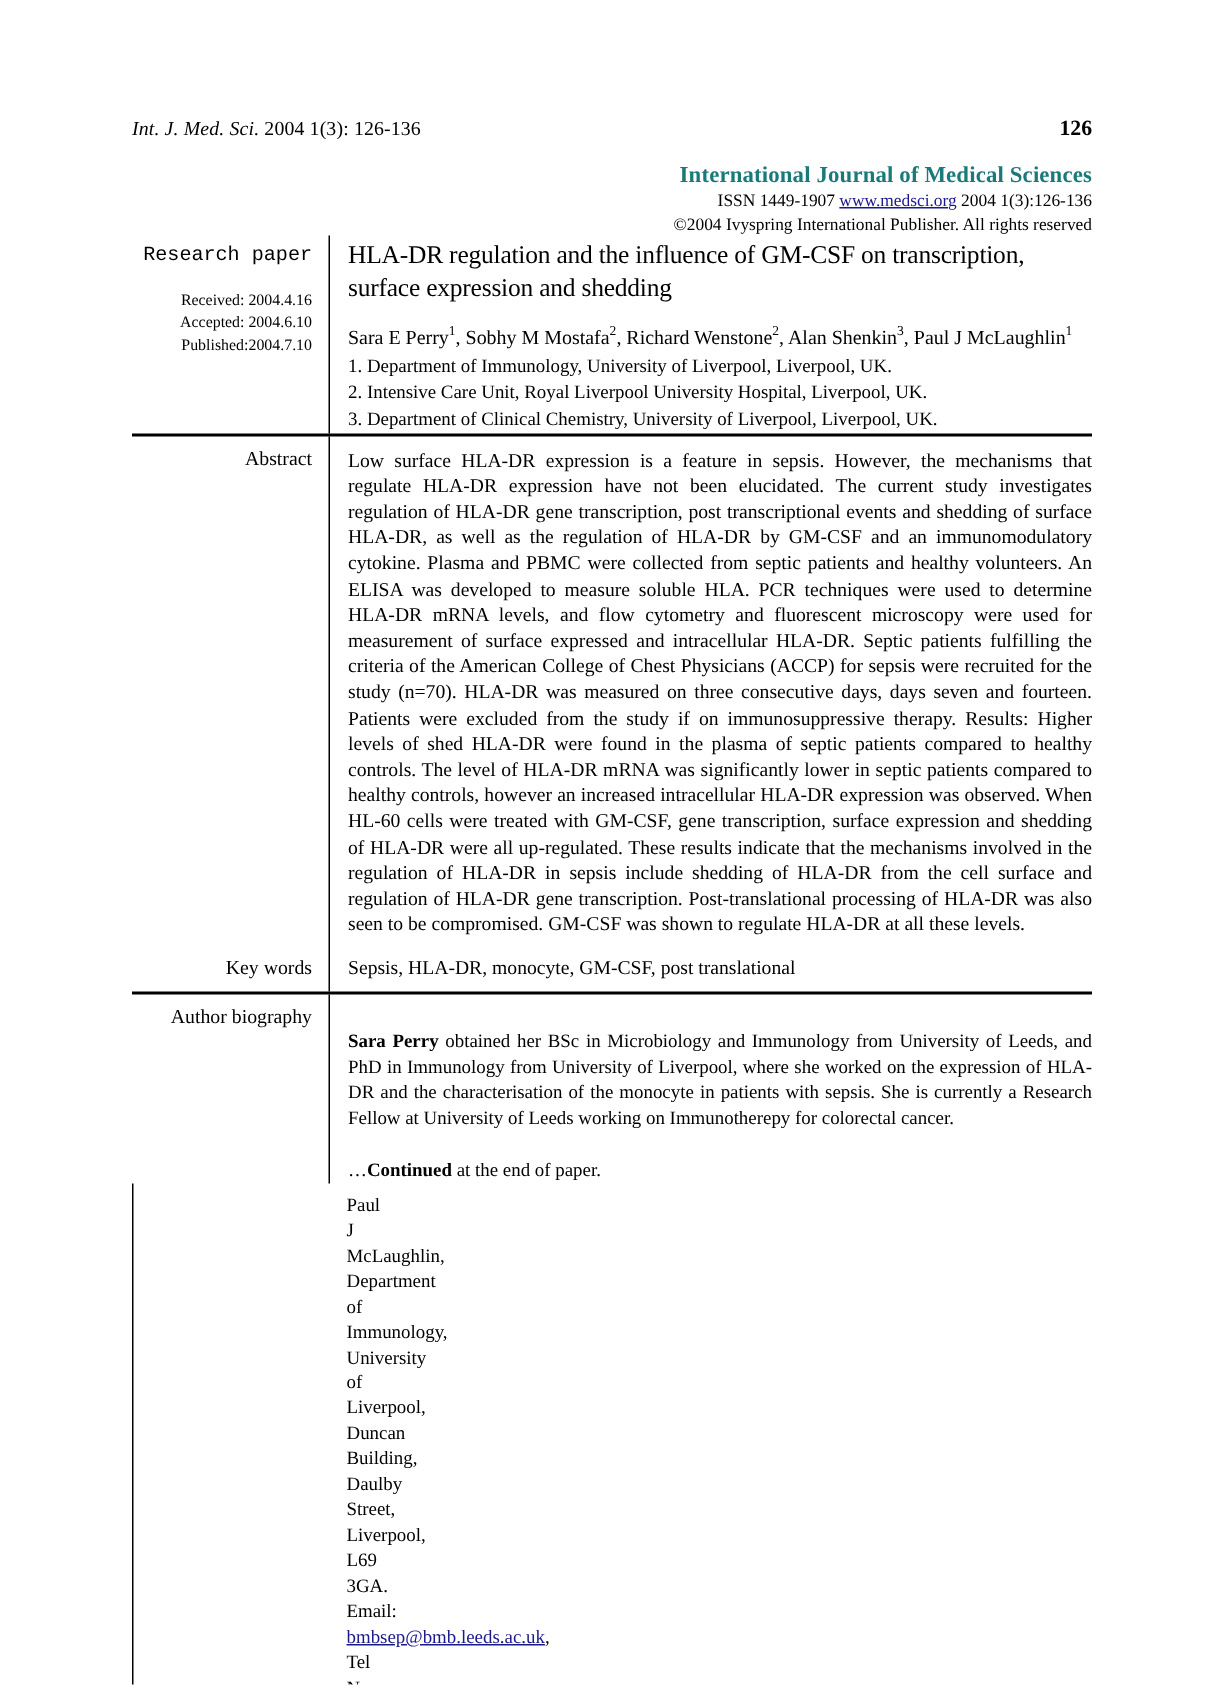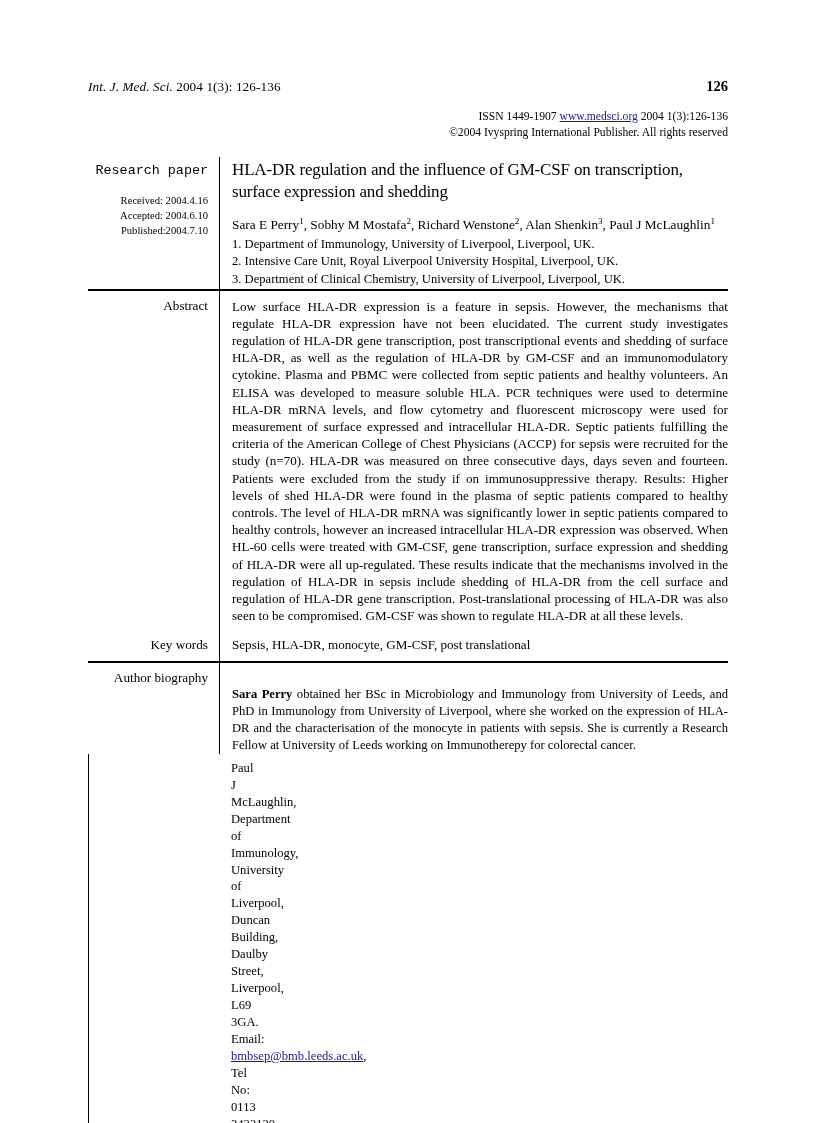--- a/index.html
+++ b/index.html
@@ -191,20 +191,21 @@
 <body>
 
 <div class="page">
 
   <div class="runhead">
     <div class="runhead-left"><span class="ital">Int. J. Med. Sci.</span><span> 2004 1(3): 126-136</span></div>
     <div class="runhead-page">126</div>
   </div>
 
   <div class="masthead">
+    <div class="jtitle">International Journal of Medical Sciences</div>
     <div class="issnline"><span>ISSN 1449-1907 </span><span class="lnk">www.medsci.org</span><span> 2004 1(3):126-136</span></div>
     <div class="copyline">©2004 Ivyspring International Publisher. All rights reserved</div>
   </div>
 
   <div class="frame">
 
     <div class="rowgrid">
       <div class="labelcell">
         <div class="kicker">Research paper</div>
         <div class="dates">
@@ -249,20 +250,21 @@
 
     <div class="hrule"></div>
 
     <div class="rowgrid">
       <div class="labelcell">
         <div class="sidelabel">Author biography</div>
       </div>
       <div class="divcell"></div>
       <div class="bodycell">
         <div class="biotext"><b>Sara Perry</b><span> obtained her BSc in Microbiology and Immunology from University of Leeds, and PhD in Immunology from University of Liverpool, where she worked on the expression of HLA-DR and the characterisation of the monocyte in patients with sepsis. She is currently a Research Fellow at University of Leeds working on Immunotherepy for colorectal cancer.</span></div>
+        <div class="continued"><span>…</span><b>Continued</b><span> at the end of paper.</span></div>
       </div>
     </div>
 
     <div class="rowgrid">
       <div class="divcell"></div>
       <div class="bodycell">
         <div class="addrtext"><span>Paul J McLaughlin, Department of Immunology, University of Liverpool, Duncan Building, Daulby Street, Liverpool, L69 3GA. Email: </span><span class="email">bmbsep@bmb.leeds.ac.uk</span><span>, Tel No: 0113 3433130.</span></div>
       </div>
     </div>
 

